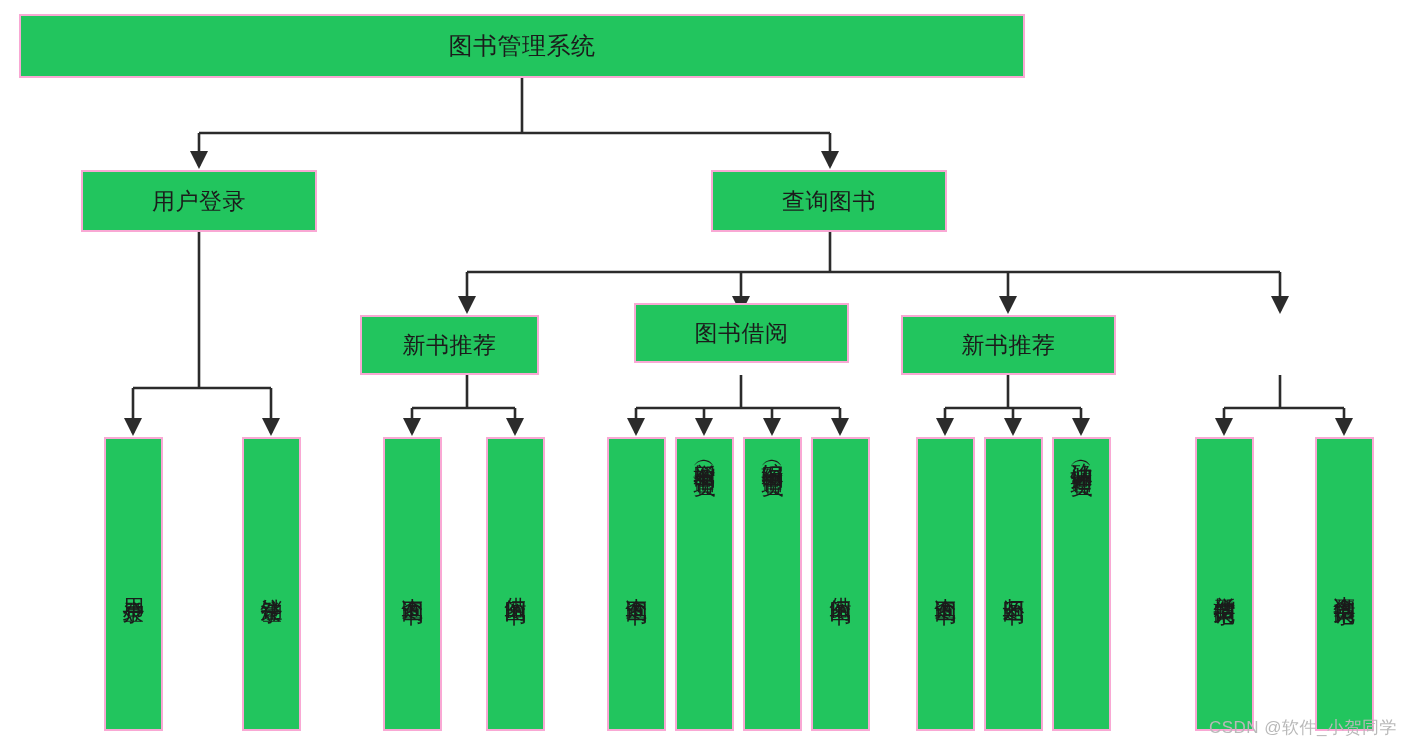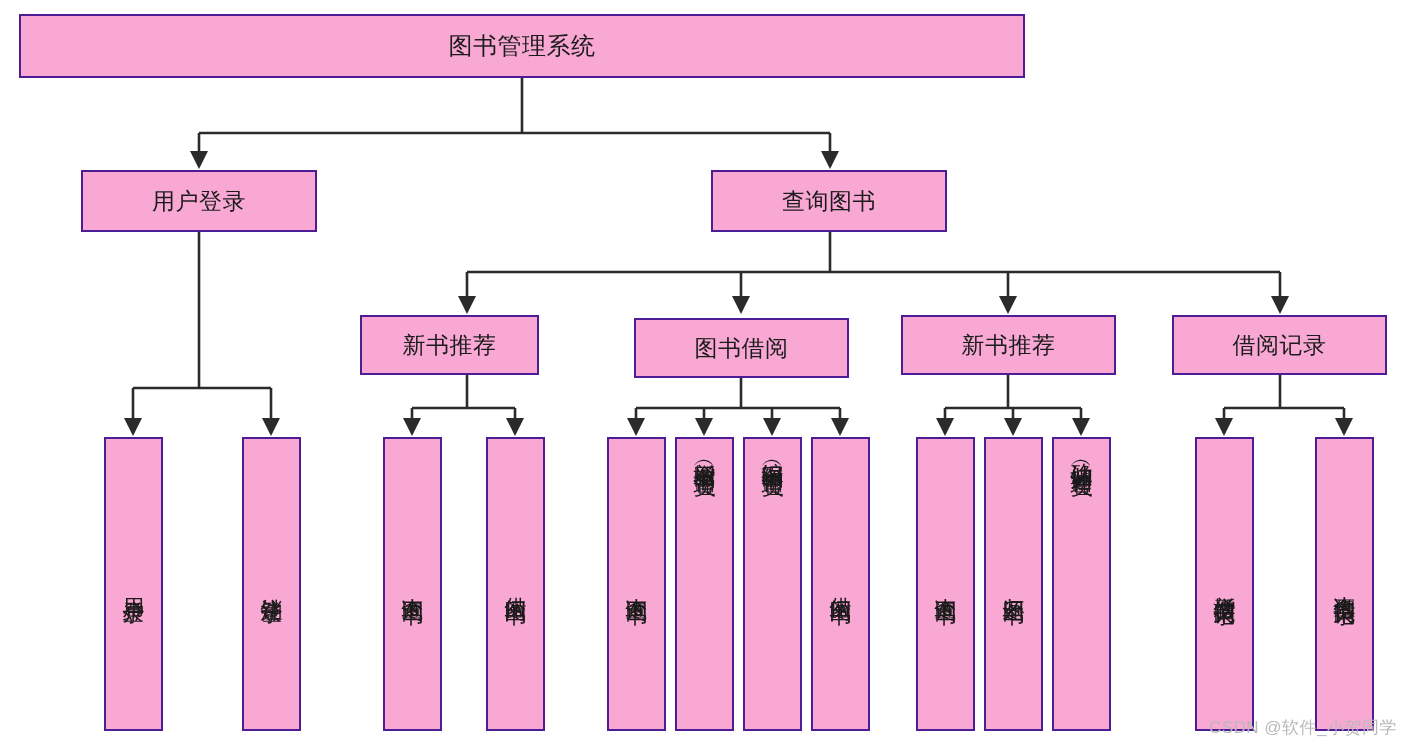--- a/index.html
+++ b/index.html
@@ -22,22 +22,22 @@
     position: absolute;
     left: 0;
     top: 0;
     width: 1405px;
     height: 747px;
     pointer-events: none;
   }
   .node {
     position: absolute;
     box-sizing: border-box;
-    background: #f9a8d4;
-    border: 2px solid #4c1d95;
+    background: #22c55e;
+    border: 2px solid #f9a8d4;
     display: flex;
     align-items: center;
     justify-content: center;
     color: #1b1b1b;
     z-index: 2;
   }
   .node-label {
     display: block;
     text-align: center;
     line-height: 1.08;
@@ -140,29 +140,26 @@
   <div class="node horizontal" style="left:81px; top:170px; width:236px; height:62px;">
     <span class="node-label">用户登录</span>
   </div>
   <div class="node horizontal" style="left:711px; top:170px; width:236px; height:62px;">
     <span class="node-label">查询图书</span>
   </div>
 
   <div class="node horizontal" style="left:360px; top:315px; width:179px; height:60px;">
     <span class="node-label">新书推荐</span>
   </div>
-  <div class="node horizontal" style="left:634px; top:318px; width:215px; height:60px;">
+  <div class="node horizontal" style="left:634px; top:303px; width:215px; height:60px;">
     <span class="node-label">图书借阅</span>
   </div>
   <div class="node horizontal" style="left:901px; top:315px; width:215px; height:60px;">
     <span class="node-label">新书推荐</span>
   </div>
-  <div class="node horizontal" style="left:1172px; top:315px; width:215px; height:60px;">
-    <span class="node-label">借阅记录</span>
-  </div>
 
   <div class="node vertical centered" style="left:104px; top:437px; width:59px; height:294px;">
     <span class="node-label">用户登录</span>
   </div>
   <div class="node vertical centered" style="left:242px; top:437px; width:59px; height:294px;">
     <span class="node-label">注销登录</span>
   </div>
 
   <div class="node vertical centered" style="left:383px; top:437px; width:59px; height:294px;">
     <span class="node-label">查询图书</span>

